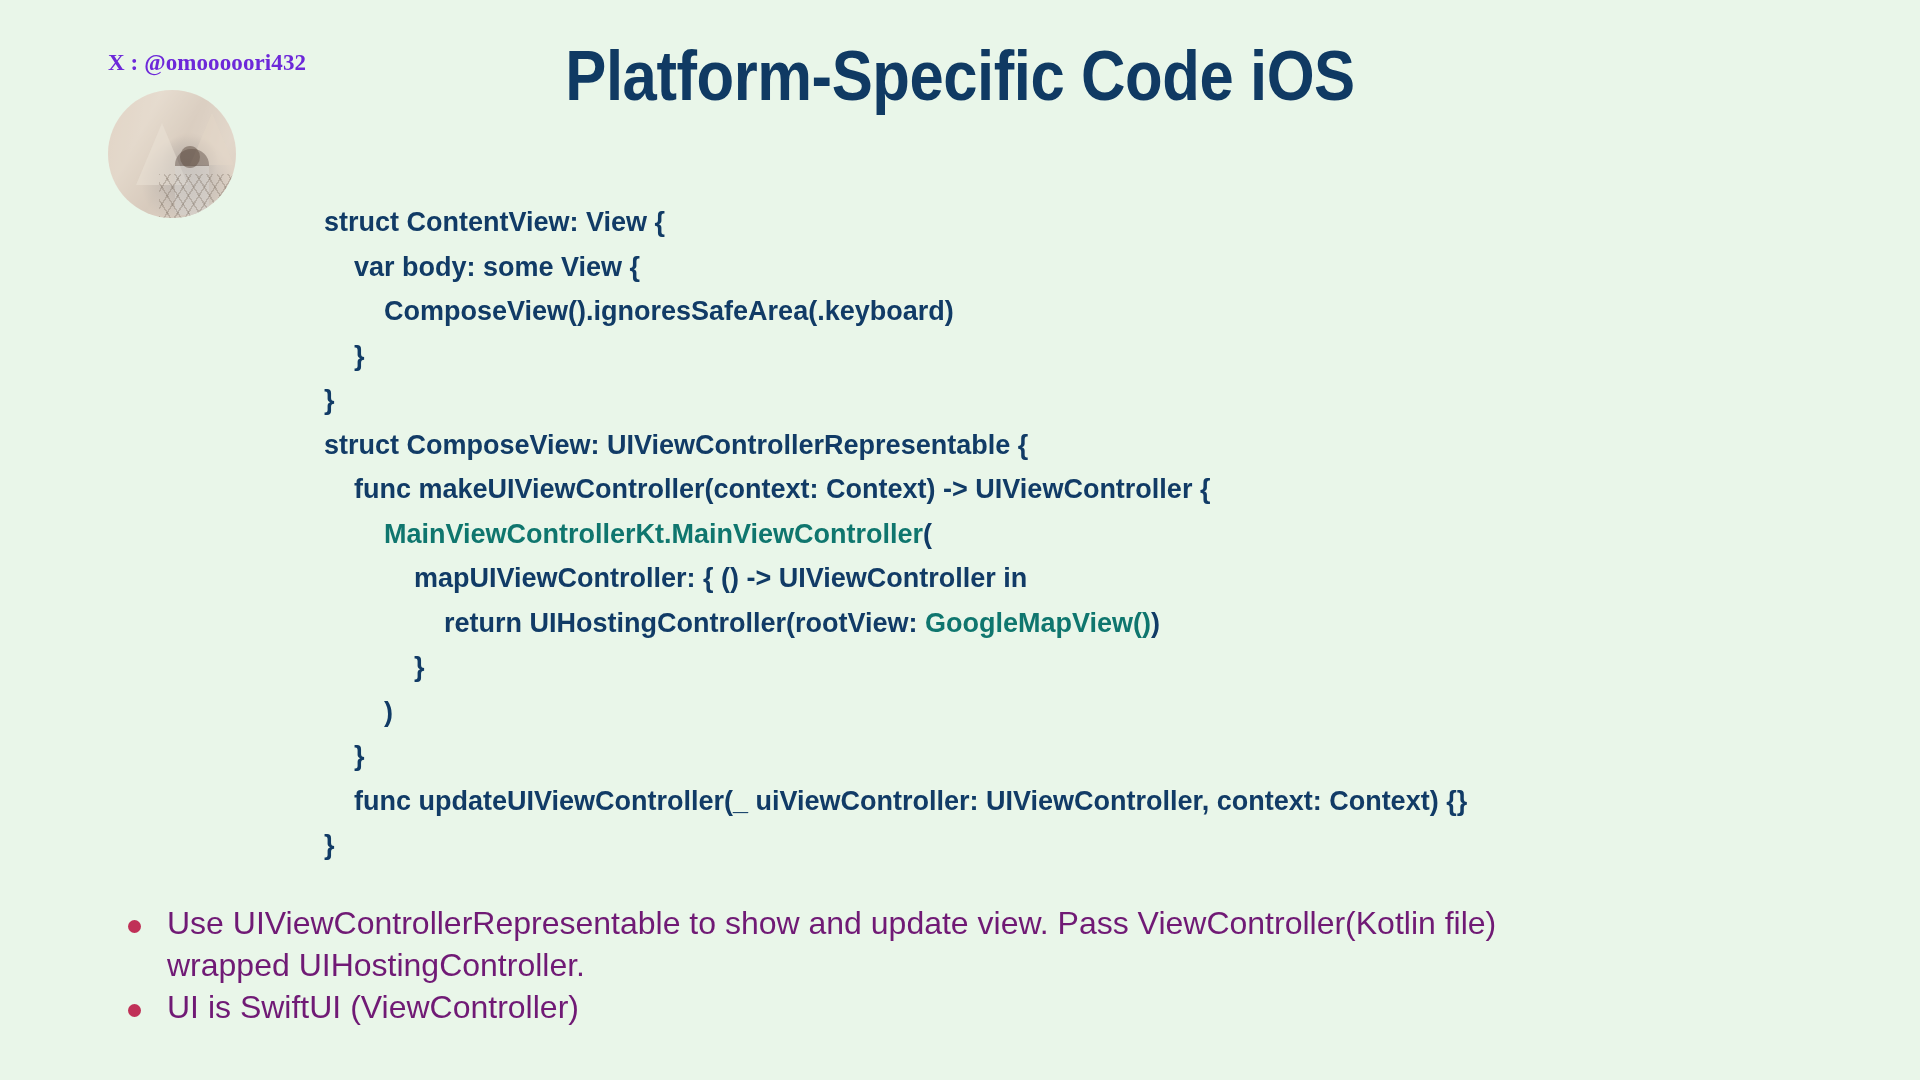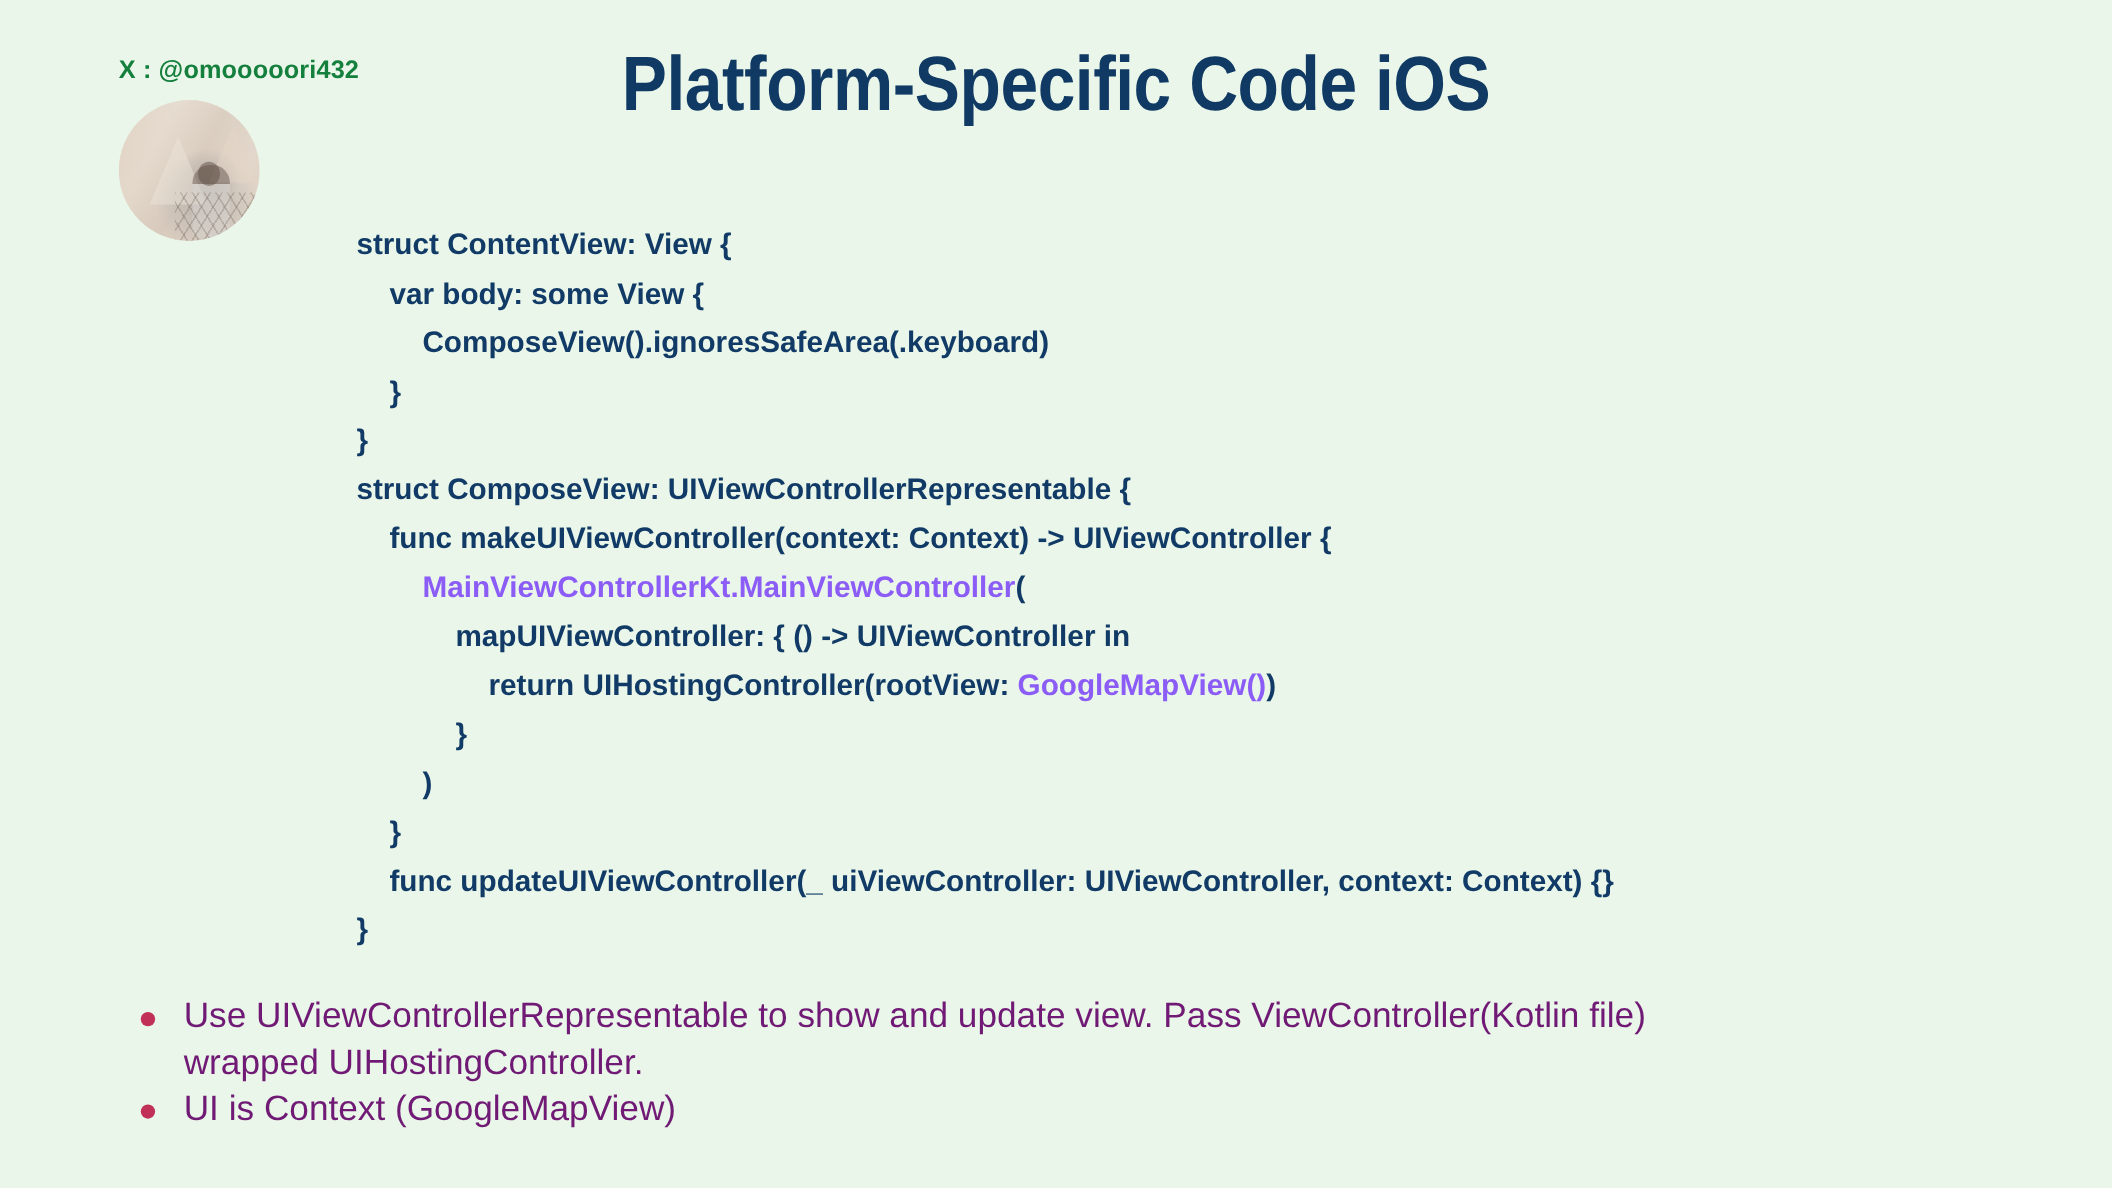--- a/index.html
+++ b/index.html
@@ -18,23 +18,24 @@
   
   .author-block {
     position: absolute;
     left: 108px;
     top: 50px;
     width: 270px;
   }
   .author-handle {
     font-size: 23px;
     font-weight: bold;
-    color: #15803d;
+    color: #6d28d9;
     letter-spacing: 0.1px;
     white-space: nowrap;
+    font-family: Liberation Serif, serif;
   }
   .avatar {
     margin-top: 14px;
     width: 128px;
     height: 128px;
     border-radius: 50%;
     overflow: hidden;
     position: relative;
     background: #efeae2;
   }
@@ -120,21 +121,21 @@
     font-size: 27px;
     line-height: 44.5px;
     color: #113b66;
     white-space: pre;
   }
   .code-line {
     white-space: pre;
     margin-left: 34px;
   }
   .tok-red {
-    color: #8b5cf6;
+    color: #0f766e;
   }
 
   
   .bullets {
     position: absolute;
     left: 112px;
     top: 902px;
     width: 1720px;
     color: #701a75;
     font-size: 32px;
@@ -180,15 +181,15 @@
 
 <div class="code-block" id="code-block"><div class="code-line"><span>struct ContentView: View {</span></div><div class="code-line"><span>    var body: some View {</span></div><div class="code-line"><span>        ComposeView().ignoresSafeArea(.keyboard)</span></div><div class="code-line"><span>    }</span></div><div class="code-line"><span>}</span></div><div class="code-line"><span>struct ComposeView: UIViewControllerRepresentable {</span></div><div class="code-line"><span>    func makeUIViewController(context: Context) -&gt; UIViewController {</span></div><div class="code-line"><span class="tok-red">        MainViewControllerKt.MainViewController</span><span>(</span></div><div class="code-line"><span>            mapUIViewController: { () -&gt; UIViewController in</span></div><div class="code-line"><span>                return UIHostingController(rootView: </span><span class="tok-red">GoogleMapView()</span><span>)</span></div><div class="code-line"><span>            }</span></div><div class="code-line"><span>        )</span></div><div class="code-line"><span>    }</span></div><div class="code-line"><span>    func updateUIViewController(_ uiViewController: UIViewController, context: Context) {}</span></div><div class="code-line"><span>}</span></div></div>
 
 <div class="bullets" id="bullet-list">
     <div class="bullet-item">
       <div class="bullet-dot"></div>
       <div class="bullet-text narrow">Use UIViewControllerRepresentable to show and update view. Pass ViewController(Kotlin file) wrapped UIHostingController.</div>
     </div>
     <div class="bullet-item">
       <div class="bullet-dot"></div>
-      <div class="bullet-text">UI is Context (GoogleMapView)</div>
+      <div class="bullet-text">UI is SwiftUI (ViewController)</div>
     </div>
   </div>
 
 </body></html>

